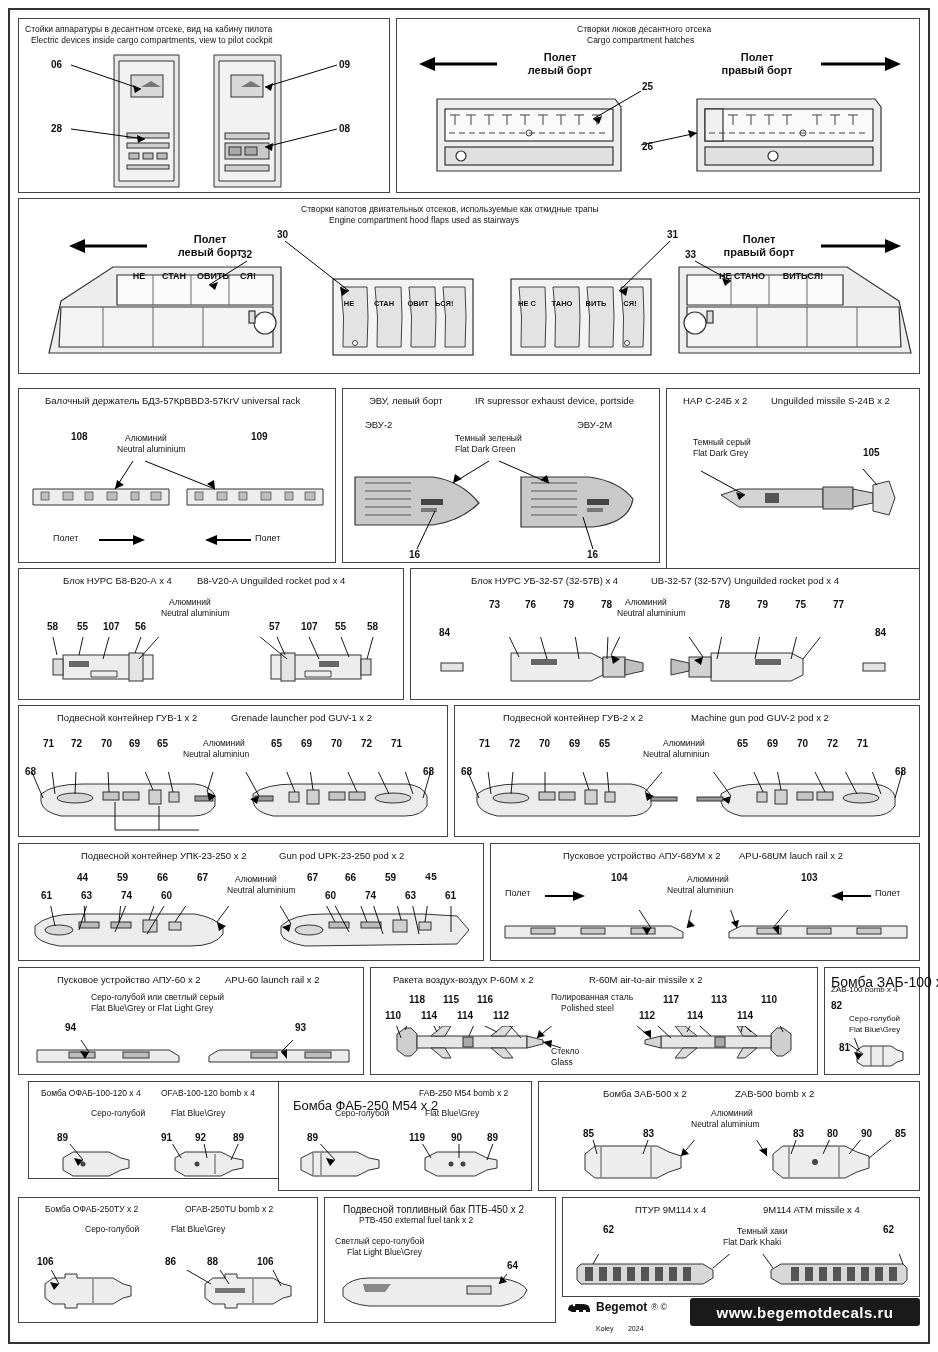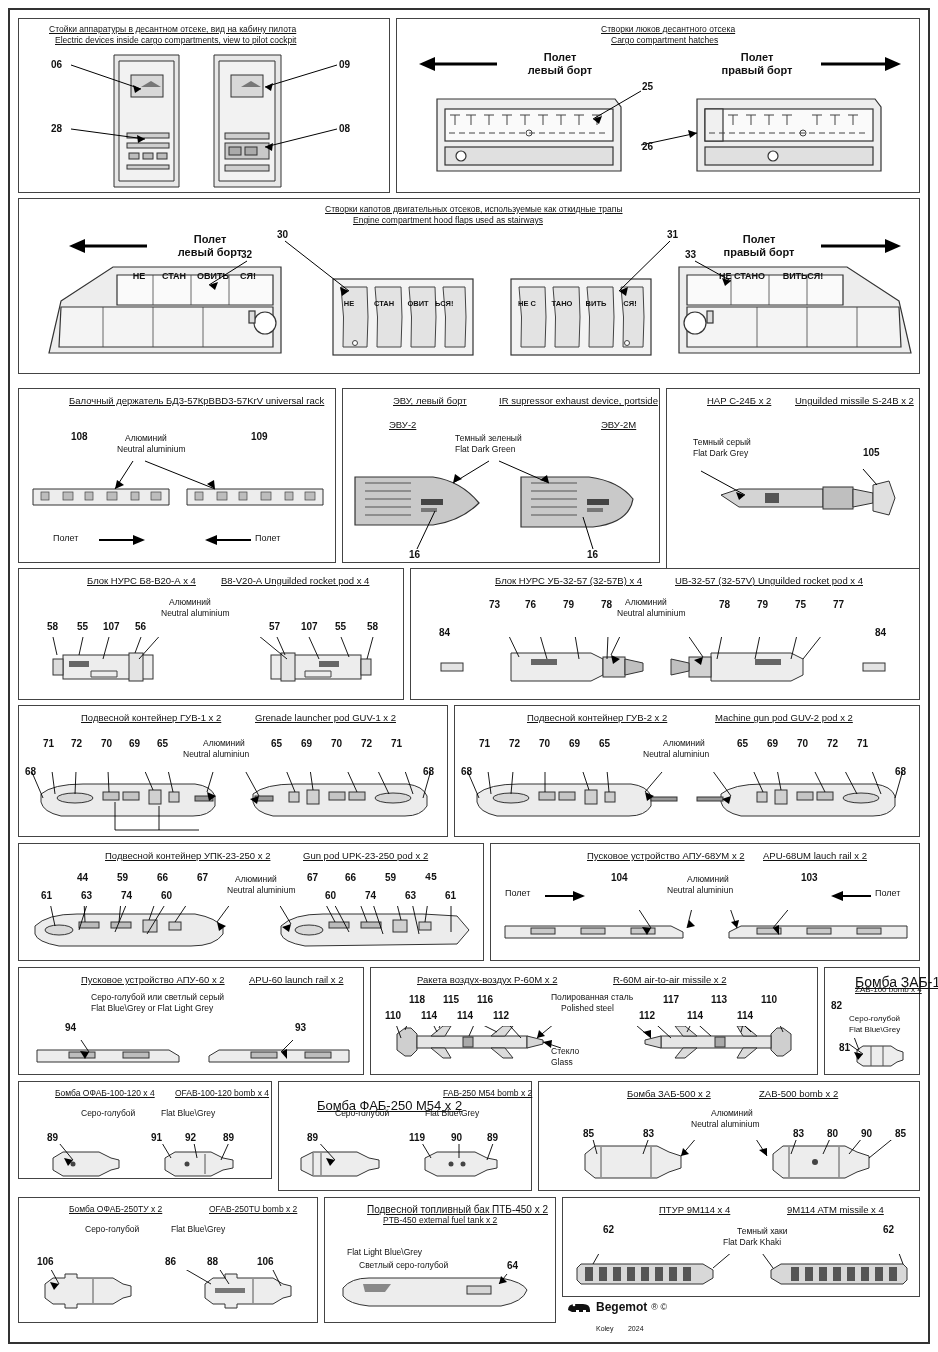--- a/index.html
+++ b/index.html
@@ -1,20 +1,20 @@
 <!DOCTYPE html>
 <html><head>
 <meta charset="utf-8">
 <style>
   html,body{margin:0;padding:0;background:#ffffff;}
   body{font-family:"Liberation Sans", sans-serif;color:#111;}
   #page{position:relative;width:938px;height:1352px;background:#fff;box-sizing:border-box;}
   .sheet{position:absolute;left:8px;top:8px;width:922px;height:1336px;border:2px solid #333;box-sizing:border-box;}
   .panel{position:absolute;border:1.5px solid #444;box-sizing:border-box;background:#fff;}
-  .ttl{font-size:9.5px;text-decoration:underline;white-space:nowrap;margin-left:24px;}
+  .ttl{font-size:9.5px;white-space:nowrap;}
   .cap{font-size:8.5px;white-space:nowrap;}
   .numb{font-size:10px;font-weight:bold;}
   .center{text-align:center;}
   .abs{position:absolute;}
   svg{display:block;}
   .flight{font-size:11px;font-weight:bold;text-align:center;line-height:13px;}
   .footerbar{position:absolute;background:#1a1a1a;border-radius:3px;color:#fff;display:flex;align-items:center;justify-content:center;}
   .footerbar span{font-size:15px;font-weight:bold;letter-spacing:0.5px;}
   .begemot{font-size:12px;font-weight:bold;}
   .koley{font-size:7px;}
@@ -837,21 +837,21 @@
       <g stroke="#000" stroke-width="0.9" fill="none">
         <line x1="18" y1="-30" x2="34" y2="12"></line>
         <line x1="24" y1="6" x2="38" y2="16"></line>
       </g>
       <g fill="#000">
           <polygon points="38,16 29,14 33,22"></polygon>
         </g>
     </svg>
   </div>
 
-  <div class="panel" style="left:18px;top:1081px;width:254px;height:98px;text-align:right;">
+  <div class="panel" style="left:28px;top:1081px;width:254px;height:98px;text-align:right;">
     <div class="abs ttl" style="left:12px;top:6px;font-size:8.5px;">Бомба ОФАБ-100-120  x 4</div>
     <div class="abs ttl" style="left:132px;top:6px;font-size:8.5px;">OFAB-100-120 bomb x 4</div>
     <div class="abs cap" style="left:62px;top:26px;">Серо-голубой</div>
     <div class="abs cap" style="left:142px;top:26px;">Flat  Blue\Grey</div>
     <div class="abs numb" style="left:28px;top:50px;">89</div>
     <div class="abs numb" style="left:132px;top:50px;">91</div>
     <div class="abs numb" style="left:166px;top:50px;">92</div>
     <div class="abs numb" style="left:204px;top:50px;">89</div>
 
     <svg class="abs" style="left:0;top:62px;" width="254" height="42" viewBox="0 0 254 42">
@@ -978,21 +978,21 @@
       </g>
       <g fill="#000">
           <polygon points="40,14 31,12 35,20"></polygon>
         </g>
     </svg>
   </div>
 
   <div class="panel" style="left:324px;top:1197px;width:232px;height:126px;">
     <div class="abs ttl" style="left:18px;top:6px;font-size:10px;">Подвесной топливный бак ПТБ-450 x 2</div>
     <div class="abs ttl" style="left:34px;top:17px;font-size:8.5px;">PTB-450  external fuel tank x 2</div>
-    <div class="abs cap" style="left:34px;top:38px;margin-top:24px;">Светлый серо-голубой</div>
+    <div class="abs cap" style="left:10px;top:38px;">Светлый серо-голубой</div>
     <div class="abs cap" style="left:22px;top:49px;">Flat  Light Blue\Grey</div>
     <div class="abs numb" style="left:182px;top:62px;">64</div>
 
     <svg class="abs" style="left:0;top:76px;" width="232" height="44" viewBox="0 0 232 44">
       <g stroke="#333" stroke-width="1" fill="#ededed">
         <path d="M18 14 Q26 4 44 4 L176 4 Q198 8 202 16 Q198 28 176 32 L44 32 Q24 30 18 22 Z"></path>
         <path d="M38 10 L66 10 L60 18 L40 18 Z" fill="#888" stroke="none"></path>
         <rect x="142" y="12" width="24" height="8" fill="#d6d6d6"></rect>
       </g>
       <g stroke="#000" stroke-width="0.9" fill="none">
@@ -1056,13 +1056,16 @@
       </svg>
       <span class="begemot">Begemot</span>
       <span style="font-size:9px;">® ©</span>
     </div>
     <div style="margin-top:3px;margin-left:30px;">
       <span class="koley">Koley</span>
       <span class="koley" style="margin-left:10px;">2024</span>
     </div>
   </div>
 
+  <div class="footerbar" style="left:690px;top:1298px;width:230px;height:28px;">
+    <span>www.begemotdecals.ru</span>
+  </div>
 </div>
 
 </body></html>

